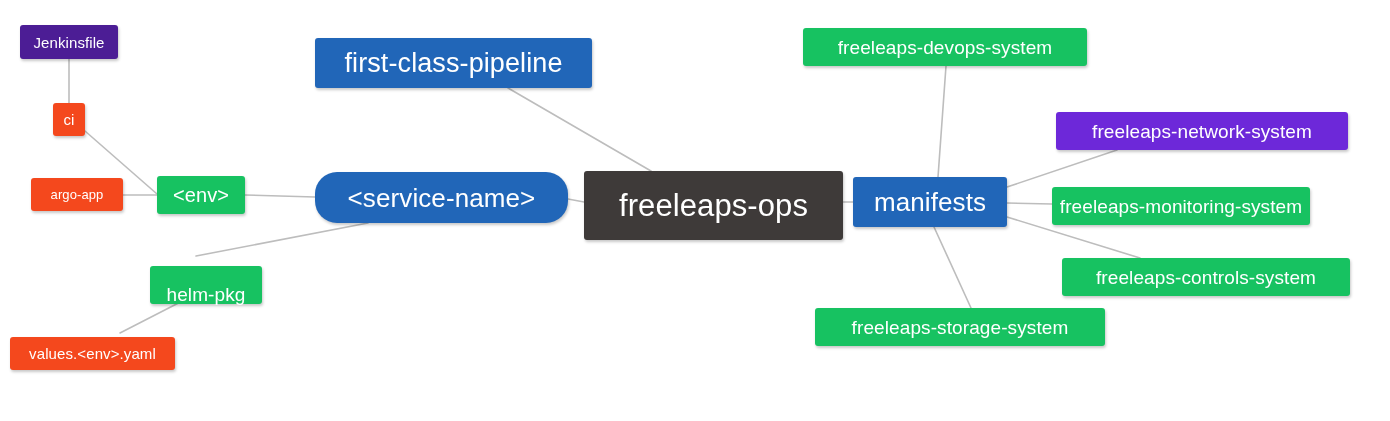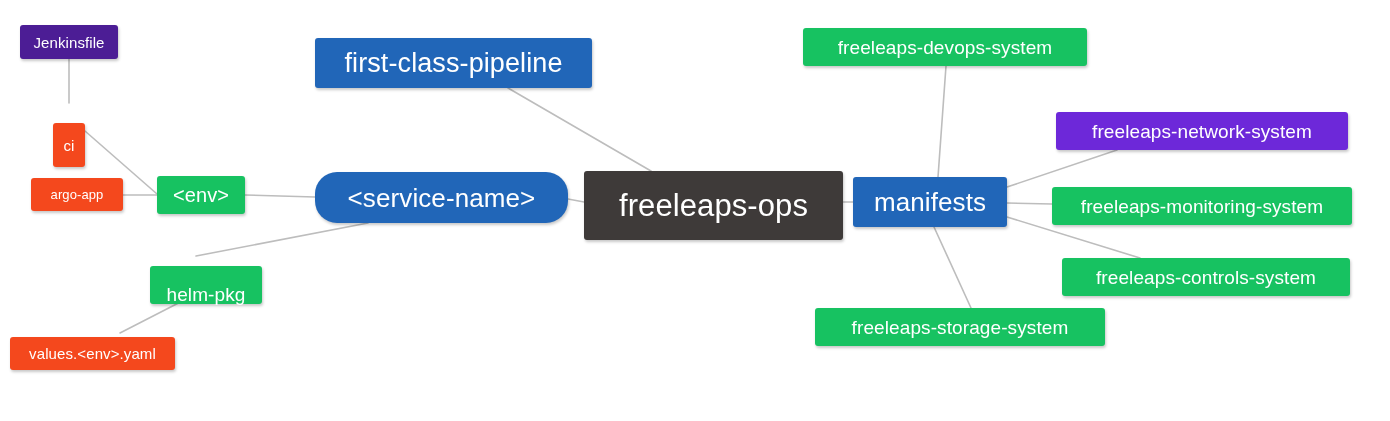--- a/index.html
+++ b/index.html
@@ -64,21 +64,21 @@
       <line x1="938" y1="177" x2="946" y2="66" stroke="#bdbdbd" stroke-width="1.6" stroke-linecap="round"></line>
       <line x1="1007" y1="187" x2="1117" y2="150" stroke="#bdbdbd" stroke-width="1.6" stroke-linecap="round"></line>
       <line x1="1007" y1="203" x2="1052" y2="204" stroke="#bdbdbd" stroke-width="1.6" stroke-linecap="round"></line>
       <line x1="1007" y1="217" x2="1140" y2="258" stroke="#bdbdbd" stroke-width="1.6" stroke-linecap="round"></line>
       <line x1="934" y1="227" x2="971" y2="308" stroke="#bdbdbd" stroke-width="1.6" stroke-linecap="round"></line>
     </svg>
   <div id="node-layer">
       <div class="node" style="left: 20px; top: 25px; width: 98px; height: 34px; background: #4c1d95; font-size: 15px;">
         <span class="node-text">Jenkinsfile</span>
       </div>
-      <div class="node" style="left: 53px; top: 103px; width: 32px; height: 44px; background: rgb(244, 72, 29); font-size: 15px; margin-top: 20px;">
+      <div class="node" style="left: 53px; top: 103px; width: 32px; height: 33px; background: rgb(244, 72, 29); font-size: 15px;">
         <span class="node-text">ci</span>
       </div>
       <div class="node" style="left: 31px; top: 178px; width: 92px; height: 33px; background: rgb(244, 72, 29); font-size: 13px;">
         <span class="node-text">argo-app</span>
       </div>
       <div class="node" style="left: 157px; top: 176px; width: 88px; height: 38px; background: rgb(23, 194, 97); font-size: 20px;">
         <span class="node-text">&lt;env&gt;</span>
       </div>
       <div class="node" style="left: 150px; top: 266px; width: 112px; height: 38px; background: rgb(23, 194, 97); font-size: 19px; align-items: flex-end;">
         <span class="node-text">helm-pkg</span>
@@ -97,21 +97,21 @@
       </div>
       <div class="node" style="left: 853px; top: 177px; width: 154px; height: 50px; background: rgb(33, 102, 184); font-size: 26px;">
         <span class="node-text">manifests</span>
       </div>
       <div class="node" style="left: 803px; top: 28px; width: 284px; height: 38px; background: rgb(23, 194, 97); font-size: 19px;">
         <span class="node-text">freeleaps-devops-system</span>
       </div>
       <div class="node" style="left: 1056px; top: 112px; width: 292px; height: 38px; background: #6d28d9; font-size: 19px;">
         <span class="node-text">freeleaps-network-system</span>
       </div>
-      <div class="node" style="left: 1052px; top: 187px; width: 300px; height: 38px; background: rgb(23, 194, 97); font-size: 19px;">
+      <div class="node" style="left: 1052px; top: 187px; width: 258px; height: 38px; background: rgb(23, 194, 97); font-size: 19px;">
         <span class="node-text">freeleaps-monitoring-system</span>
       </div>
       <div class="node" style="left: 1062px; top: 258px; width: 288px; height: 38px; background: rgb(23, 194, 97); font-size: 19px;">
         <span class="node-text">freeleaps-controls-system</span>
       </div>
       <div class="node" style="left: 815px; top: 308px; width: 290px; height: 38px; background: rgb(23, 194, 97); font-size: 19px; justify-content: center;">
         <span class="node-text">freeleaps-storage-system</span>
       </div>
     </div>
 </div>

